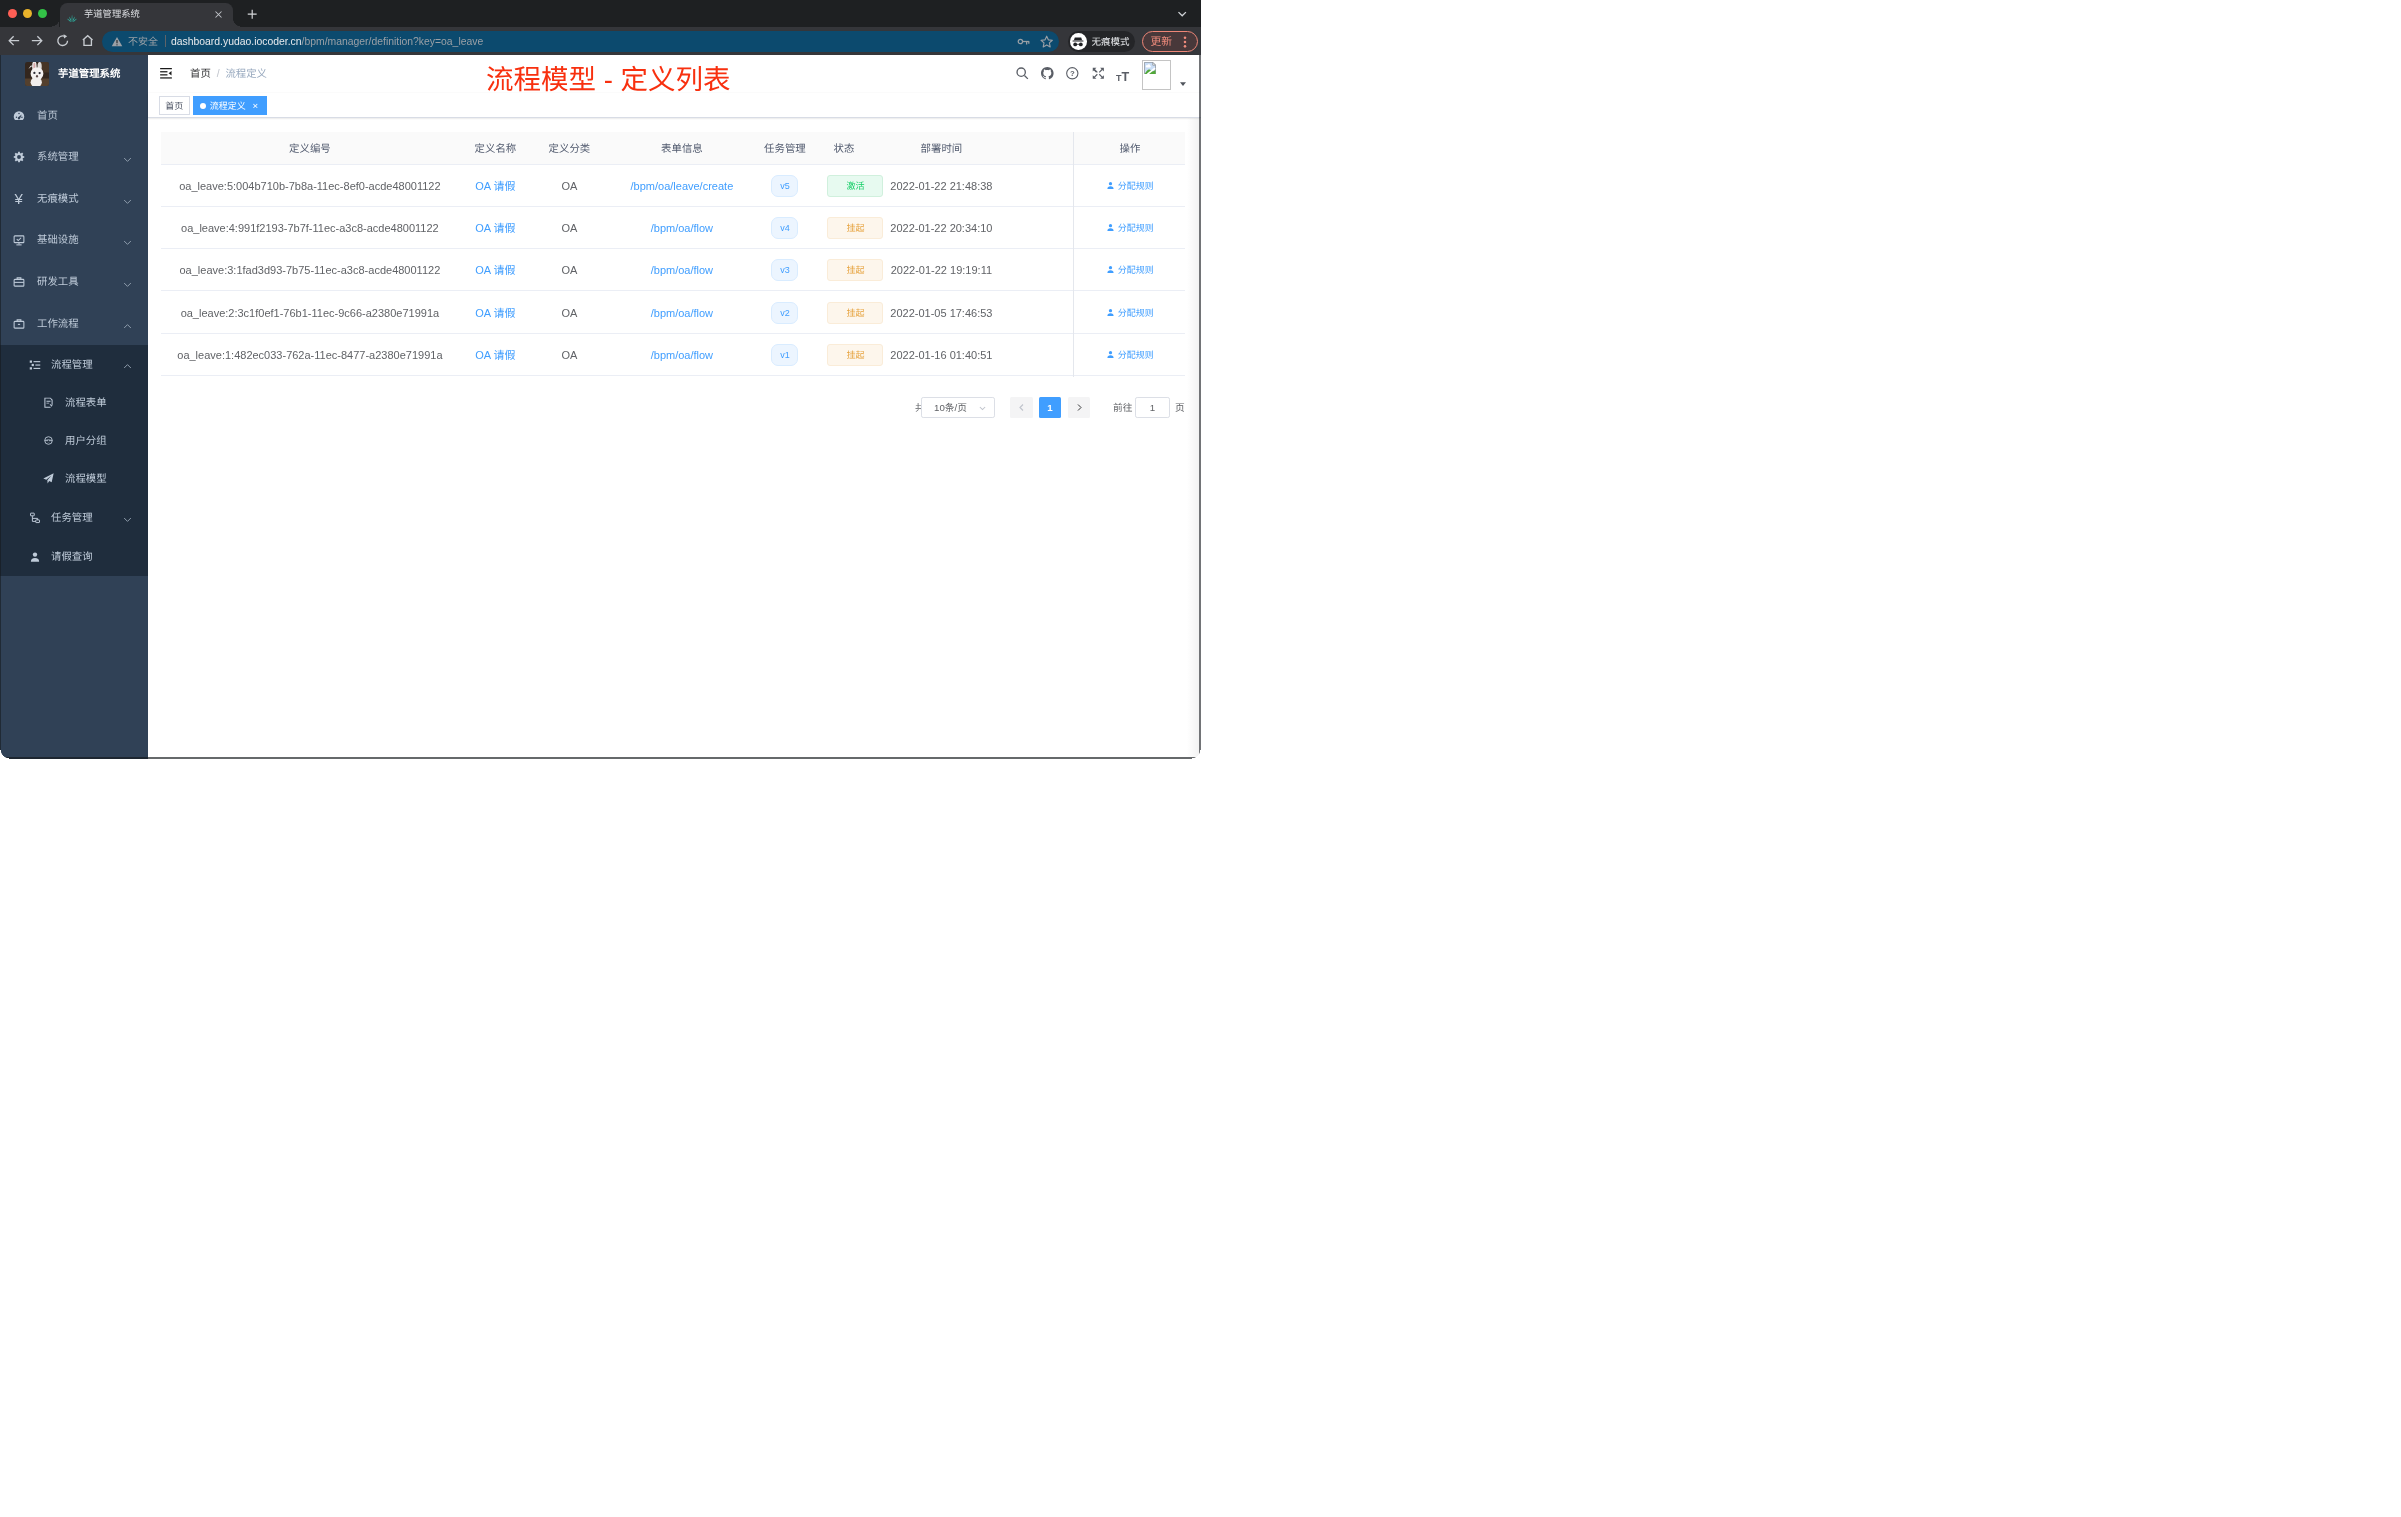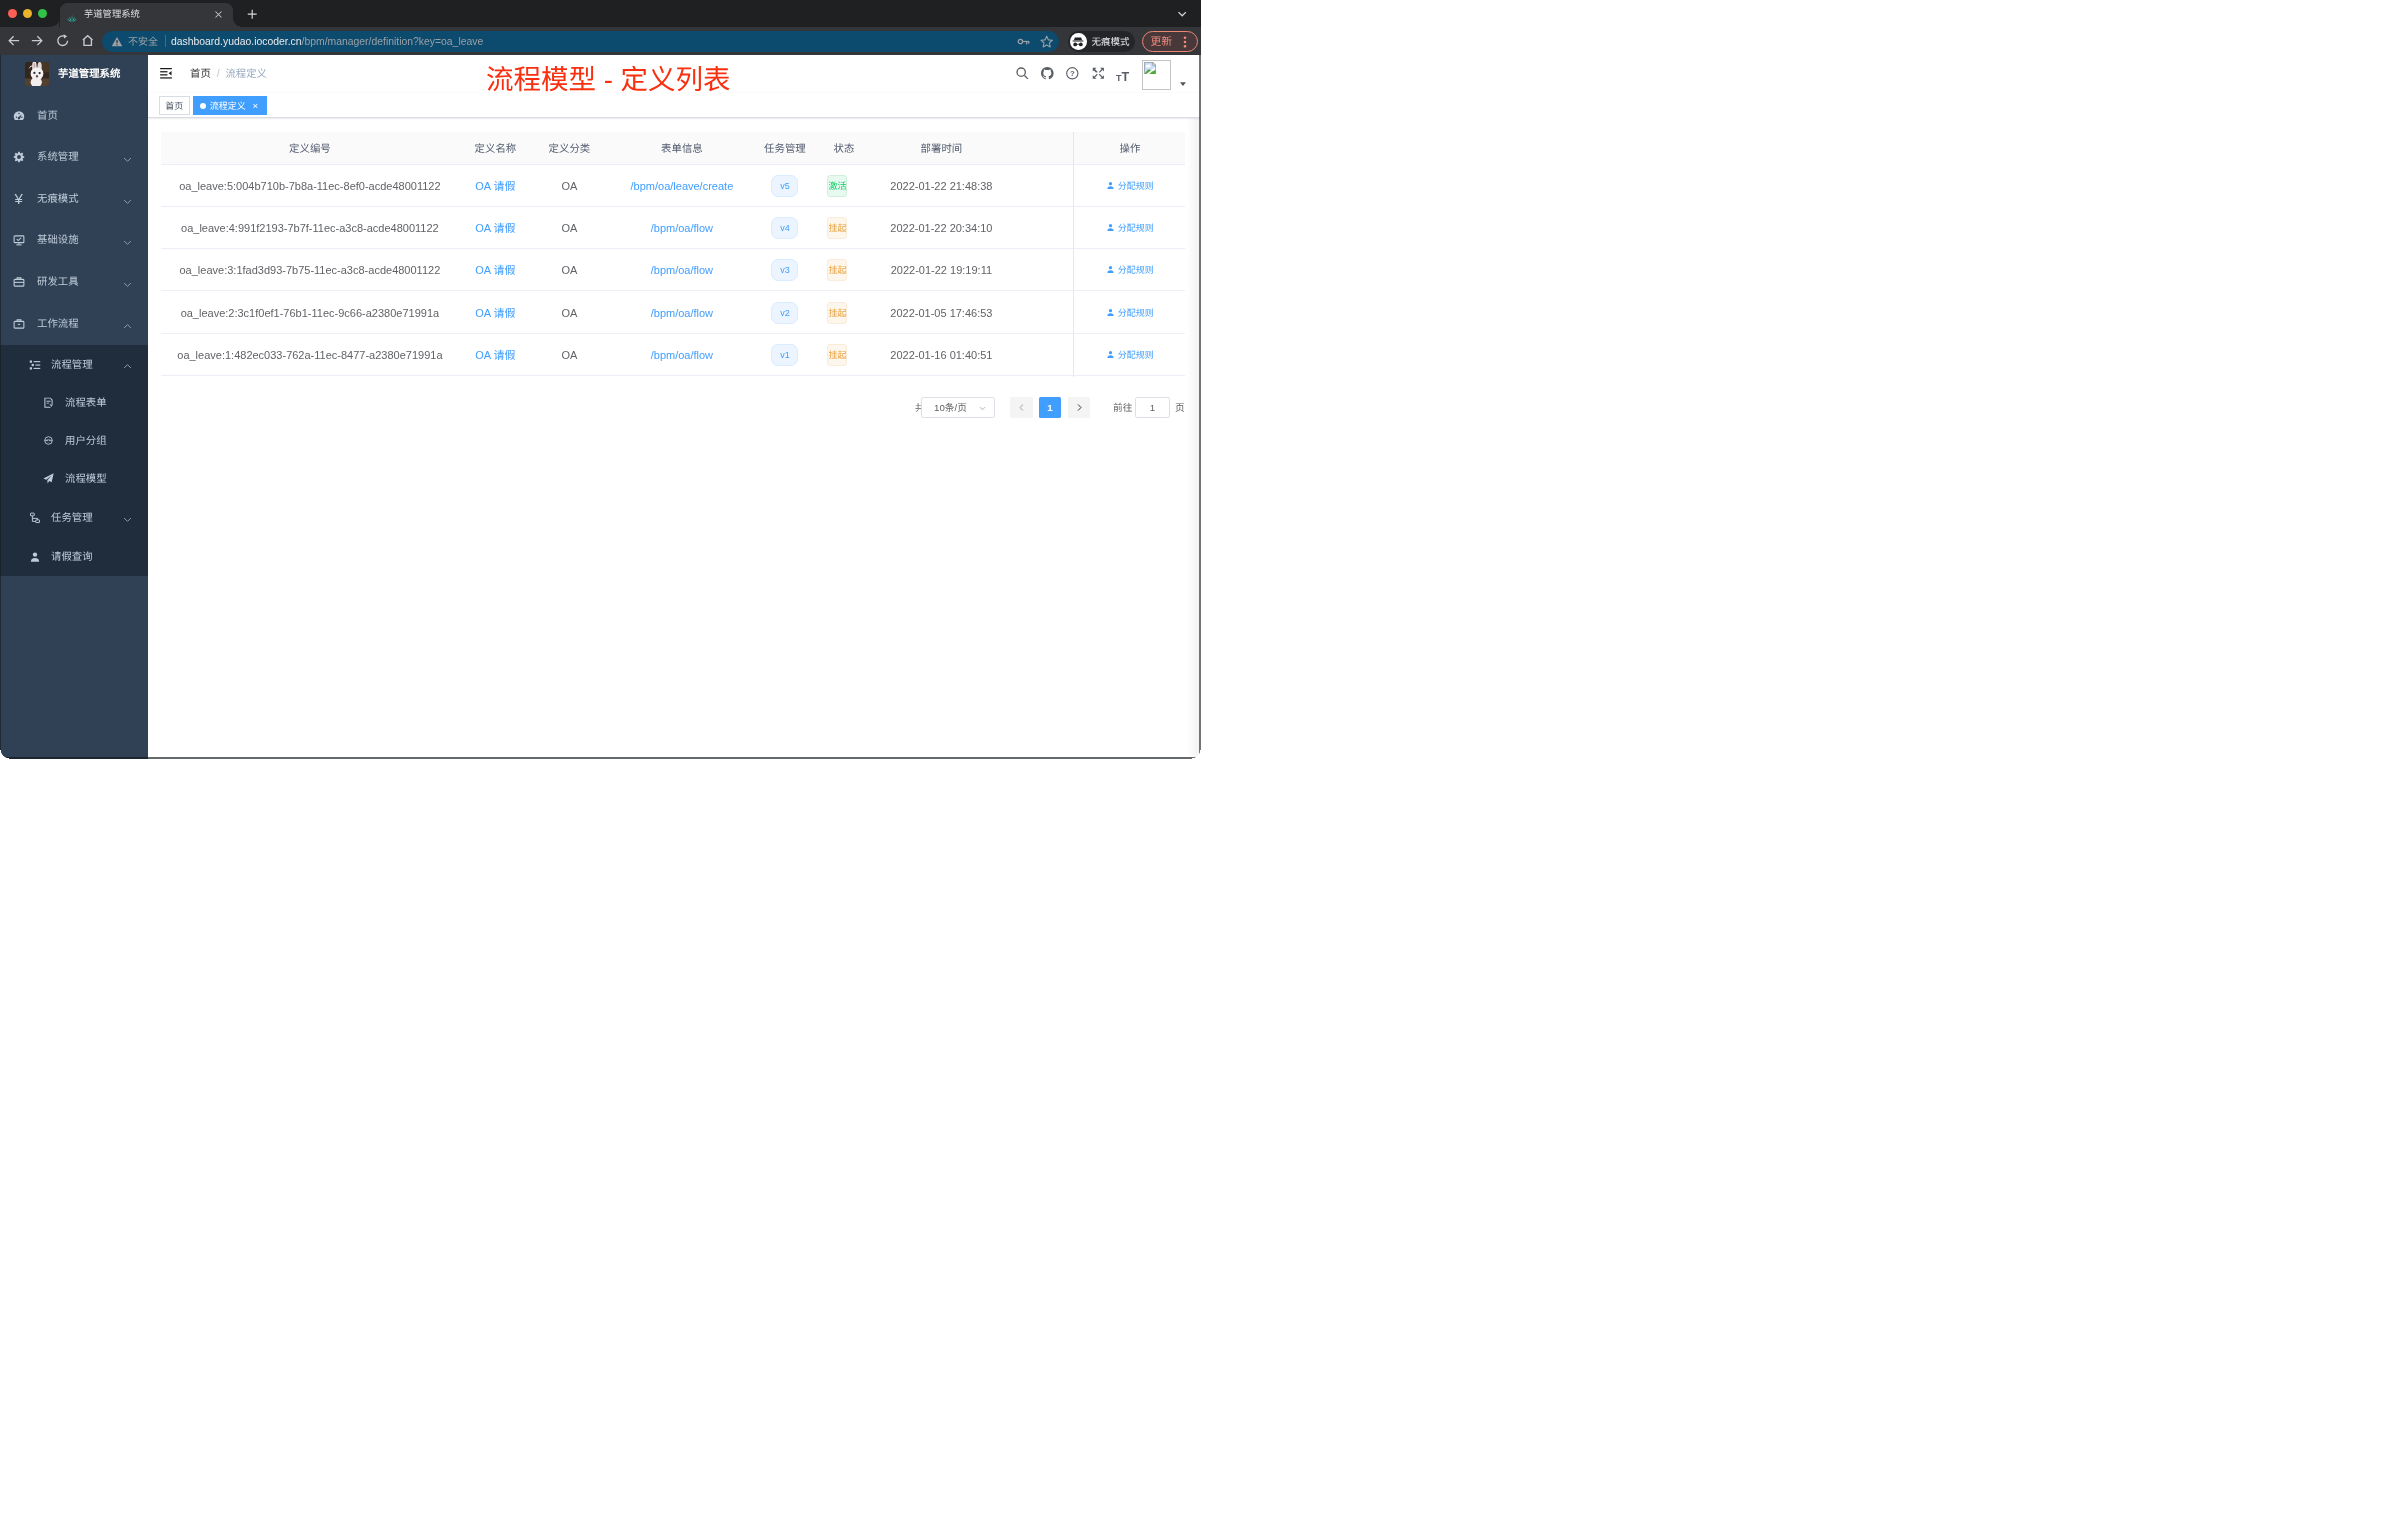--- a/index.html
+++ b/index.html
@@ -36,21 +36,21 @@
   #redtitle { position:absolute; left:338px; top:10px; font-size:27.5px; line-height:30px; color:#f8300f; white-space:nowrap; letter-spacing:0; z-index:20; }
 
   
   #tablewrap { position:absolute; left:13.4px; top:77px; width:1024px; }
   #thead { position:absolute; left:0; top:0; width:1024px; height:33px; background:#fafafa; border-bottom:0.7px solid #ebeef5; }
   .th { position:absolute; top:0; height:33px; line-height:33px; text-align:center; font-size:10.4px; font-weight:500; color:#515a6e; }
   .trow { position:absolute; left:0; width:1024px; height:42px; border-bottom:0.7px solid #ebeef5; background:#fff; }
   .td { position:absolute; top:0; height:42px; line-height:42px; text-align:center; font-size:11px; color:#606266; white-space:nowrap; }
   .bluelink { color:#409eff; }
   .vtag { position:absolute; top:9.7px; height:22px; line-height:21px; width:27px; border-radius:7px; background:#ecf5ff; border:0.7px solid #d9ecff; color:#409eff; font-size:9px; text-align:center; }
-  .stag { position:absolute; top:9.7px; height:22px; line-height:21px; width:20px; border-radius:3px; font-size:9px; text-align:center; }
+  .stag { position:absolute; top:9.7px; height:22px; line-height:21px; width:56px; border-radius:3px; font-size:9px; text-align:center; }
   .stag.green { background:#e7faf0; border:0.7px solid #d0f0dd; color:#13ce66; }
   .stag.orange { background:#fdf6ec; border:0.7px solid #faecd8; color:#e6a23c; }
   #fixline { position:absolute; left:912px; top:0; width:0.7px; height:245px; background:#e4e7ed; }
 
   
   #pager { position:absolute; left:0; top:0; width:1053px; }
   .pgtxt { position:absolute; font-size:9.7px; color:#606266; white-space:nowrap; }
   .pbtn { position:absolute; top:0; height:21px; border-radius:1.5px; background:#f4f4f5; }
 </style>
 </head>

